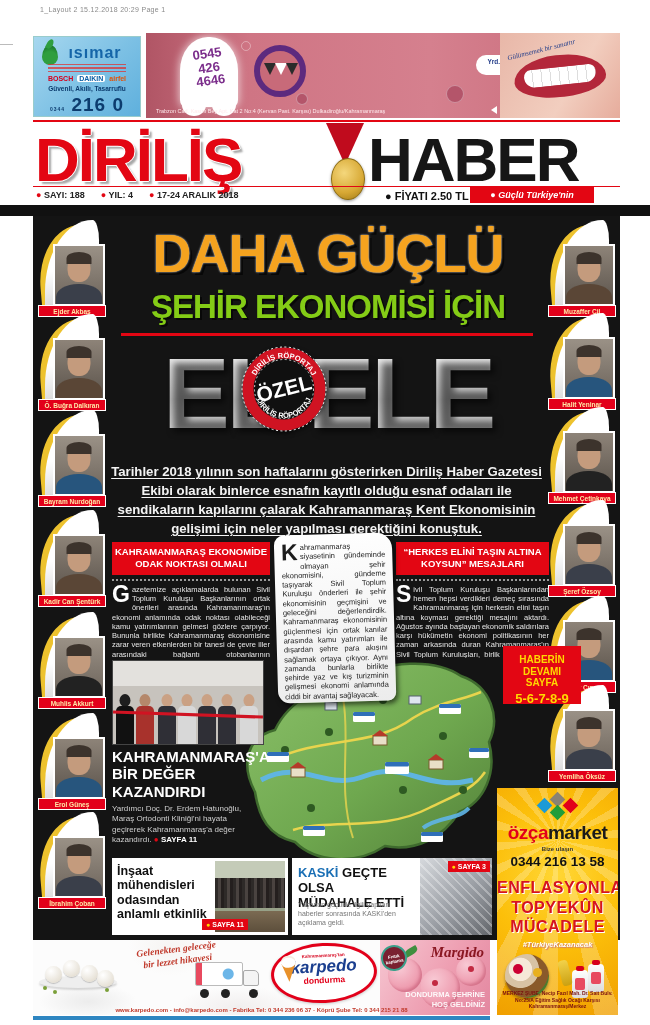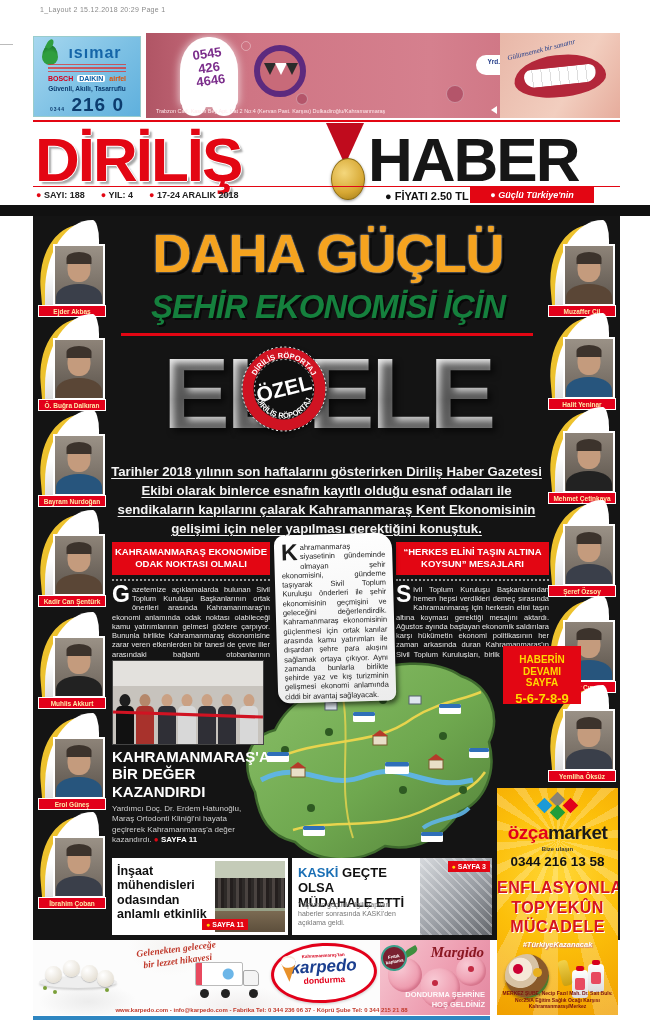--- a/index.html
+++ b/index.html
@@ -84,21 +84,21 @@
   .pcard:nth-of-type(2n) .tr { background:#5a4636; }
   .pcard:nth-of-type(3n) .tr { background:#27557d; }
   .pcard:nth-of-type(5n) .tr { background:#222; }
   .nm { position:absolute; left:0; bottom:0; width:100%; background:#e2001a; border:1px solid #fff; color:#ffe9a8;
     font-size:6.5px; font-weight:700; text-align:center; padding:1.5px 0; white-space:nowrap; overflow:hidden; }
 
   
   .h-kicker { position:absolute; left:70px; top:6px; width:450px; text-align:center; font-size:54px; font-weight:900; letter-spacing:-1px;
     color:#f5a31f; text-shadow:0 0 2px #fff, 3px 3px 0 rgba(0,0,0,.65); }
   .h-sub { position:absolute; left:70px; top:72px; width:450px; text-align:center; font-size:33px; font-weight:900; letter-spacing:-1px;
-    color:#15803d; text-shadow:2px 2px 0 rgba(0,0,0,.6);font-style:italic; }
+    color:#84cc16; text-shadow:2px 2px 0 rgba(0,0,0,.6); }
   .h-rule { position:absolute; left:88px; top:117px; width:412px; height:3px; background:#e30613; }
   .h-main { position:absolute; left:40px; top:120px; width:510px; text-align:center; font-size:100px; font-weight:900; letter-spacing:-3px;
     color:#ececec; background:linear-gradient(#ffffff,#bdbdbd 55%,#e8e8e8); -webkit-background-clip:text; background-clip:text;
     -webkit-text-fill-color:transparent; text-shadow:4px 4px 6px rgba(0,0,0,.55); }
   .stamp { position:absolute; left:208px; top:130px; width:86px; height:86px; z-index:5; filter:drop-shadow(1px 2px 2px rgba(0,0,0,.5)); }
   .h-intro { position:absolute; left:70px; top:246px; width:447px; text-align:center; font-size:13.2px; line-height:1.44; font-weight:700;
     color:#f3f3f3; text-decoration:underline; text-underline-offset:2px; }
 
   
   .col-hdr { background:#e30613; color:#fff; font-weight:800; font-size:9.5px; line-height:1.3; text-align:center; padding:4px 3px; }

